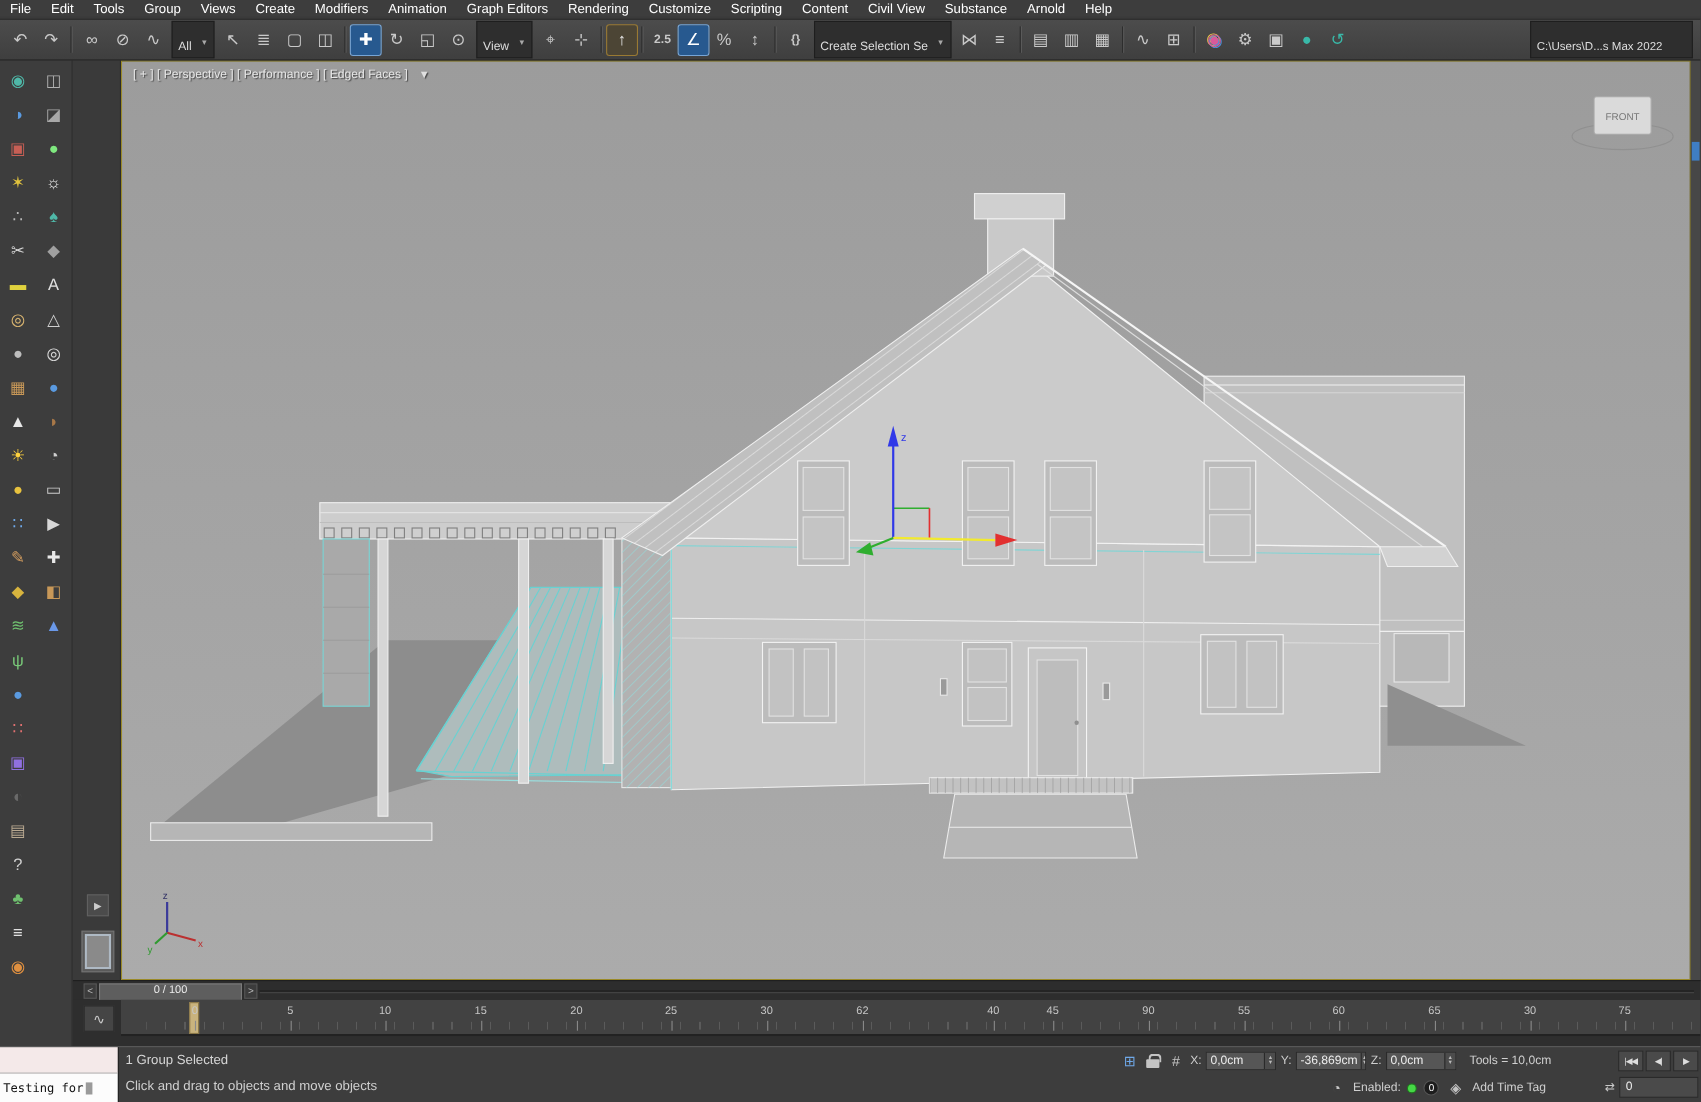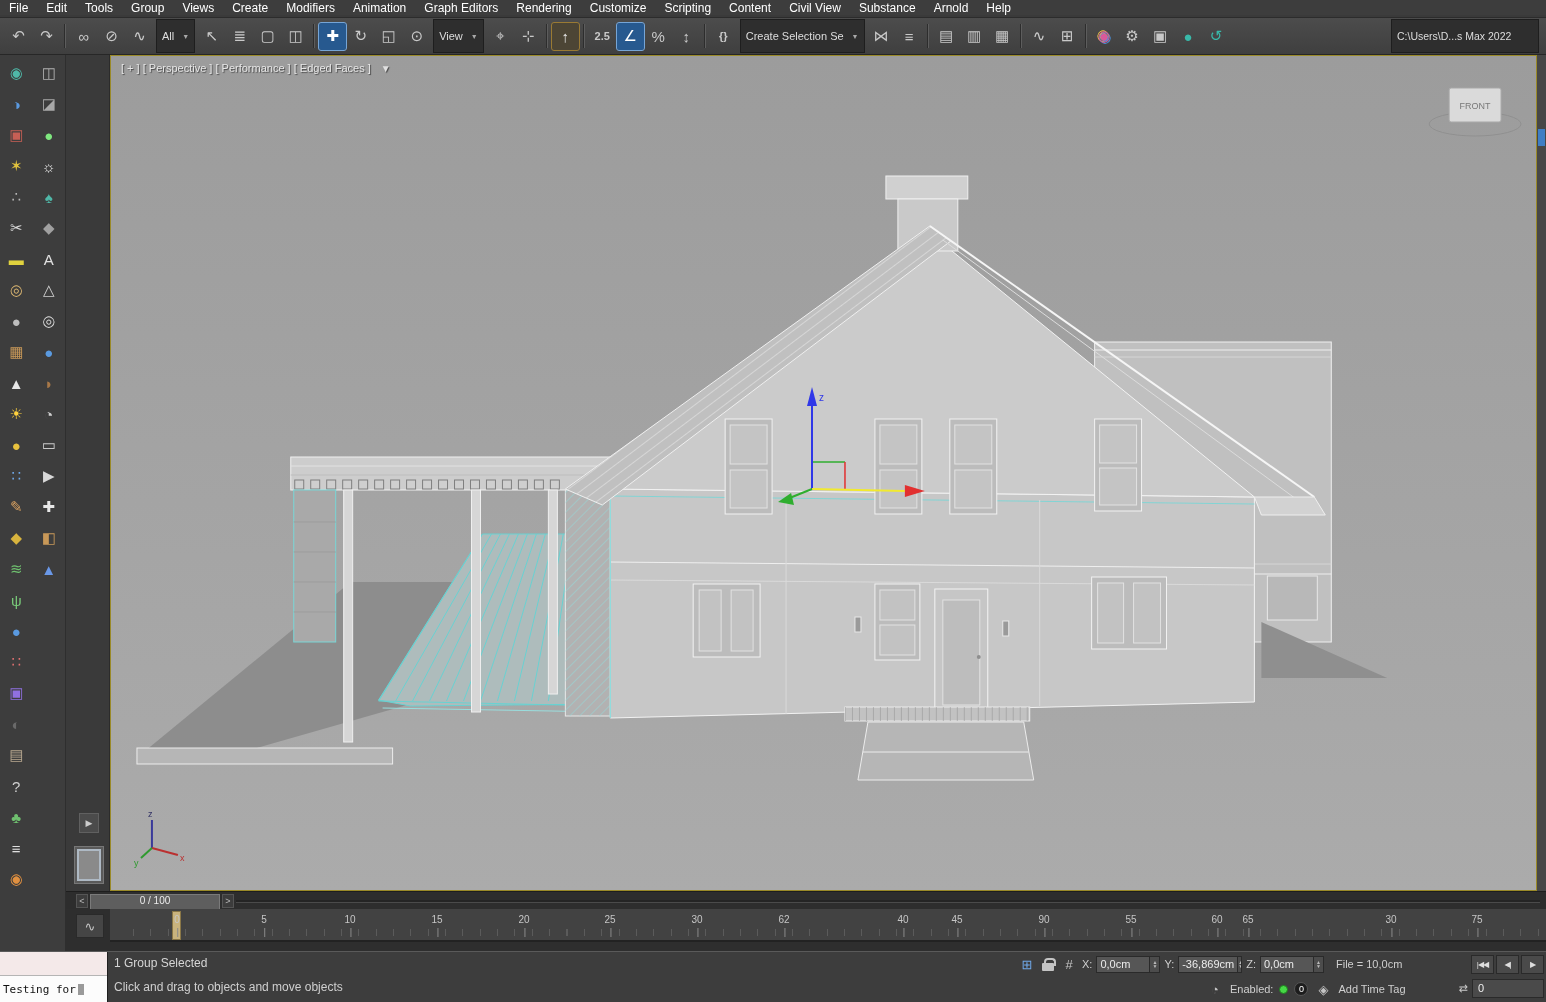--- a/index.html
+++ b/index.html
@@ -18,21 +18,21 @@
     display:flex;align-items:center;padding:0 5px;gap:1px;color:#c9c9c9;z-index:29}
   .tbtn{width:27px;height:27px;min-width:27px;display:flex;align-items:center;justify-content:center;
     font-size:15px;border-radius:2px;cursor:default}
   .tbtn.small{font-size:11px;font-weight:bold}
   .tbtn.active{background:#27598f;outline:1px solid #76a5d6;color:#fff}
   .tbtn.boxed{outline:1px solid #9a7a33;background:#4c4535;color:#e8e8e8}
   .tbtn.mat{color:#d85a9a;text-shadow:1px 1px 0 #4a90d9,-1px -1px 0 #e8c24a}
   .tbtn.teal{color:#39b9a9}
   .sep{width:2px;height:24px;margin:0 3px;border-left:1px solid #2d2d2d;border-right:1px solid #5d5d5d}
   .dd{height:20px;background:#2e2e2e;border:1px solid #1e1e1e;color:#ddd;font-size:11px;
-    display:flex;align-items:center;padding:16px 5px;margin:0 2px;white-space:nowrap;cursor:default}
+    display:flex;padding:16px 5px;margin:0 2px;white-space:nowrap;cursor:default}
   .dd::after{content:"▼";font-size:7px;color:#a8a8a8;margin-left:8px}
   .dd.path{margin-left:auto;width:148px;font-size:10.5px;overflow:hidden}
   .dd.path::after{content:""}
 
   
   .leftbar{position:absolute;left:0;top:55px;width:66px;height:896px;background:#3d3d3d;
     display:flex;z-index:20;border-right:1px solid #2e2e2e}
   .lcol{width:33px;display:flex;flex-direction:column;align-items:center;padding-top:7px;gap:9px}
   .lic{width:24px;height:22px;display:flex;align-items:center;justify-content:center;font-size:15px;cursor:default}
 
@@ -437,21 +437,21 @@
       <span class="tick" style="left:327px">15</span>
       <span class="tick" style="left:414px">20</span>
       <span class="tick" style="left:500px">25</span>
       <span class="tick" style="left:587px">30</span>
       <span class="tick" style="left:674px">62</span>
       <span class="tick" style="left:793px">40</span>
       <span class="tick" style="left:847px">45</span>
       <span class="tick" style="left:934px">90</span>
       <span class="tick" style="left:1021px">55</span>
       <span class="tick" style="left:1107px">60</span>
-      <span class="tick" style="left:1138px">65</span>
+      <span class="tick" style="left:1194px">65</span>
       <span class="tick" style="left:1281px">30</span>
       <span class="tick" style="left:1367px">75</span>
 
     </div>
   </div>
 
   <div class="statusbar">
     <div class="mini">
       <div class="m1"></div>
       <div class="m2">
@@ -474,21 +474,21 @@
       <span class="clab">Y:</span>
       <span class="cfield">
           <span class="val">-36,869cm</span>
           <span class="spin"></span>
         </span>
       <span class="clab">Z:</span>
       <span class="cfield">
           <span class="val">0,0cm</span>
           <span class="spin"></span>
         </span>
-      <span class="clab gridlab">File = 10,0cm</span>
+      <span class="clab gridlab">Tools = 10,0cm</span>
     </div>
 
     <div class="play">
       <span class="pbtn">|◀◀</span>
       <span class="pbtn">◀|</span>
       <span class="pbtn">▶</span>
     </div>
 
     <div class="row2">
       <span class="sicon">◔</span>

